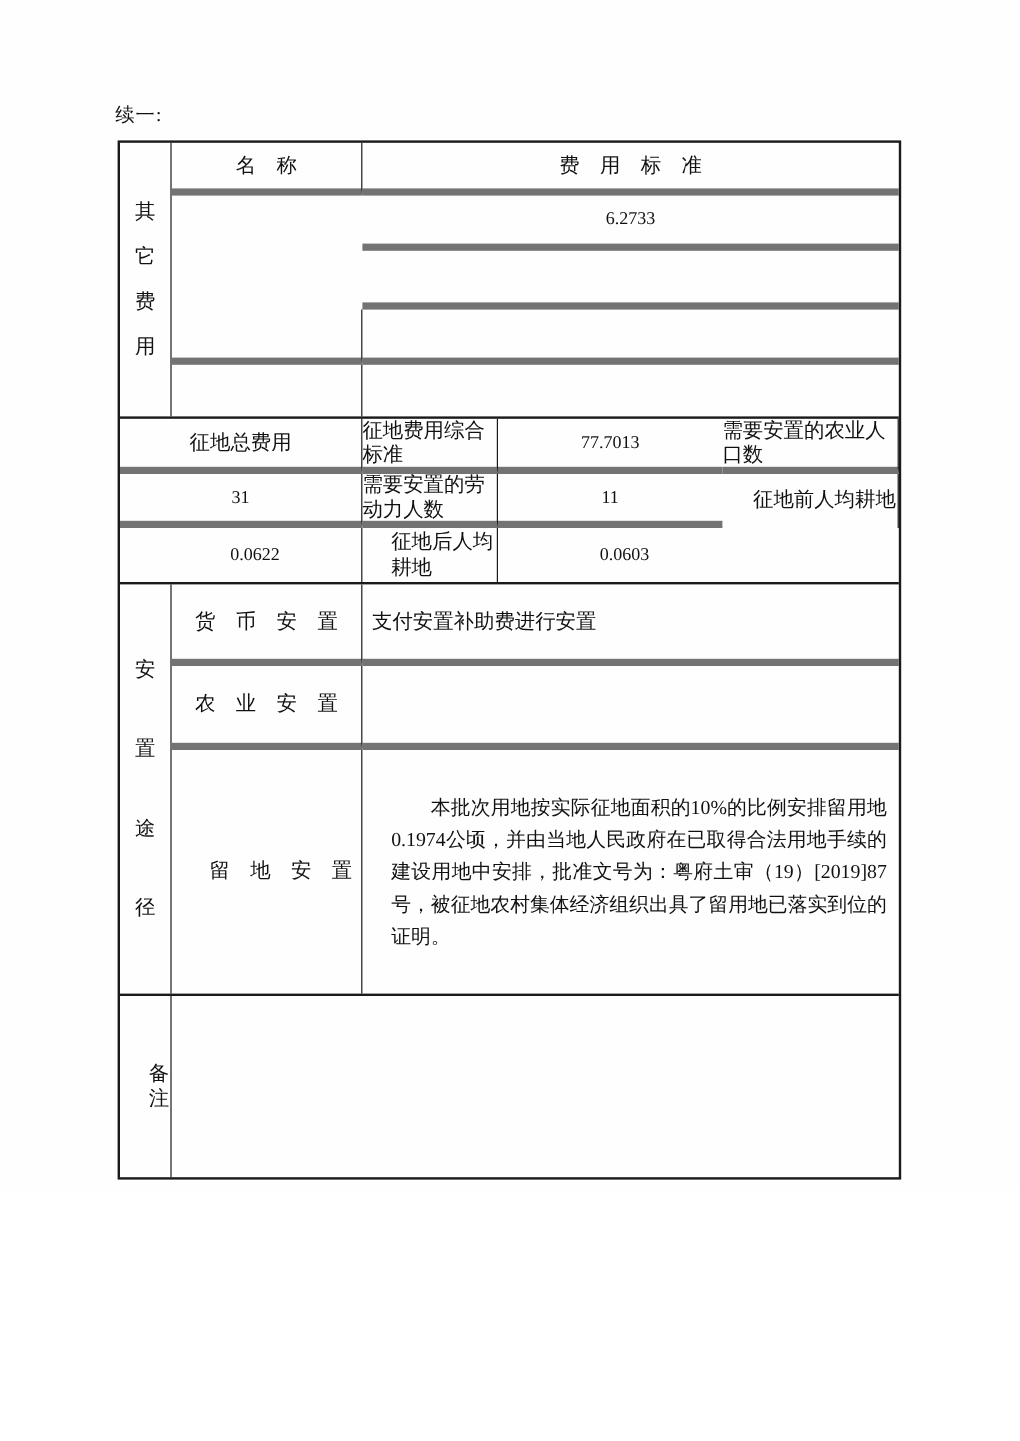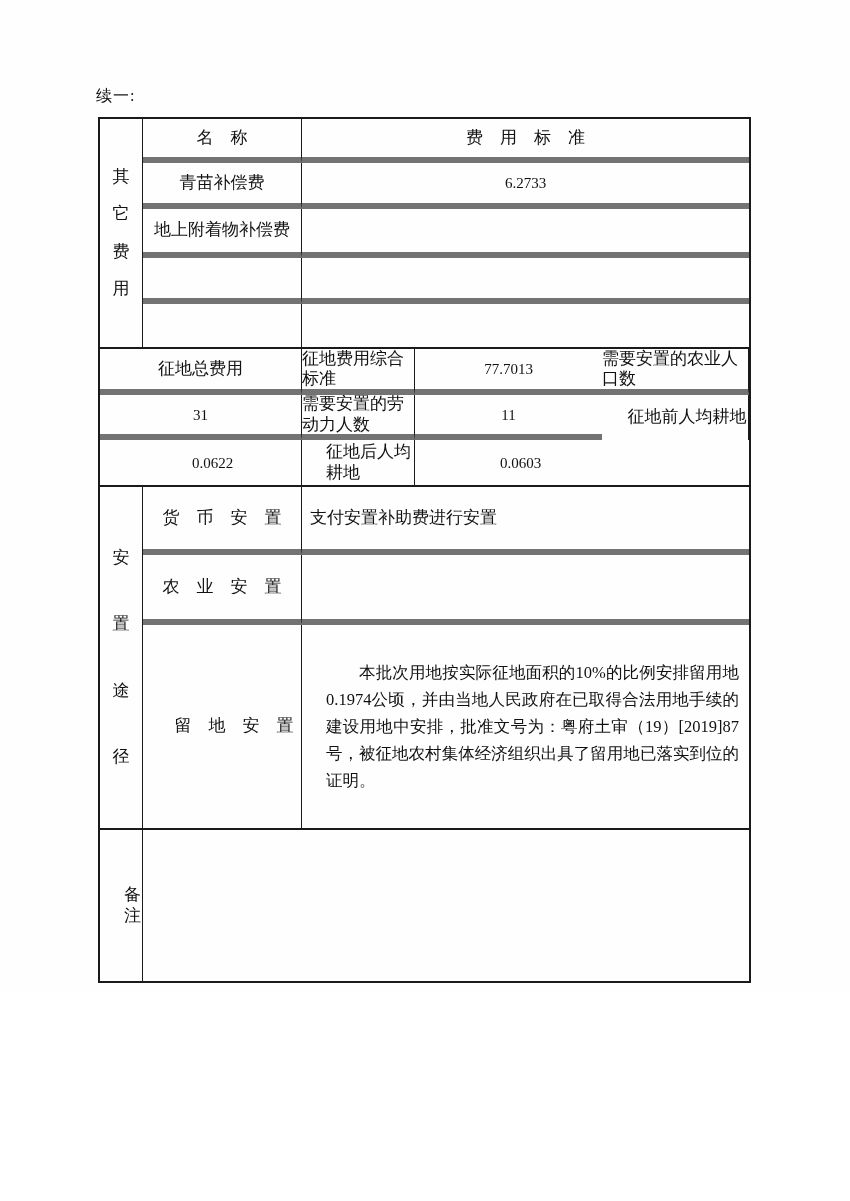--- a/index.html
+++ b/index.html
@@ -119,24 +119,22 @@
       <div class="cell vhead vhead-fees" style="grid-row:1/6;">
         <span class="vchar">其</span>
         <span class="vchar">它</span>
         <span class="vchar">费</span>
         <span class="vchar">用</span>
       </div>
 
       <div class="cell" style="grid-row:1;grid-column:2;">名　称</div>
       <div class="cell last-col" style="grid-row:1;grid-column:3;">费　用　标　准</div>
 
-      <div class="cell" style="grid-row:2;grid-column:2;">青苗补偿费</div>
       <div class="cell last-col num" style="grid-row:2;grid-column:3;">6.2733</div>
 
-      <div class="cell" style="grid-row:3;grid-column:2;">地上附着物补偿费</div>
       <div class="cell last-col num" style="grid-row:3;grid-column:3;"></div>
 
       <div class="cell" style="grid-row:4;grid-column:2;"></div>
       <div class="cell last-col num" style="grid-row:4;grid-column:3;"></div>
 
       <div class="cell last-row" style="grid-row:5;grid-column:2;"></div>
       <div class="cell last-col last-row num" style="grid-row:5;grid-column:3;"></div>
     </div>
 
     <div class="section sec-summary">

